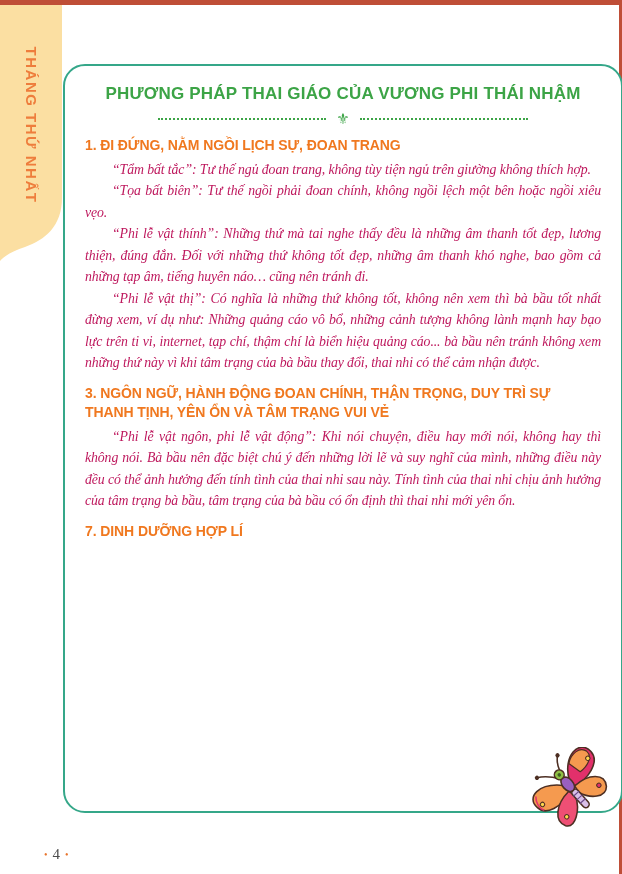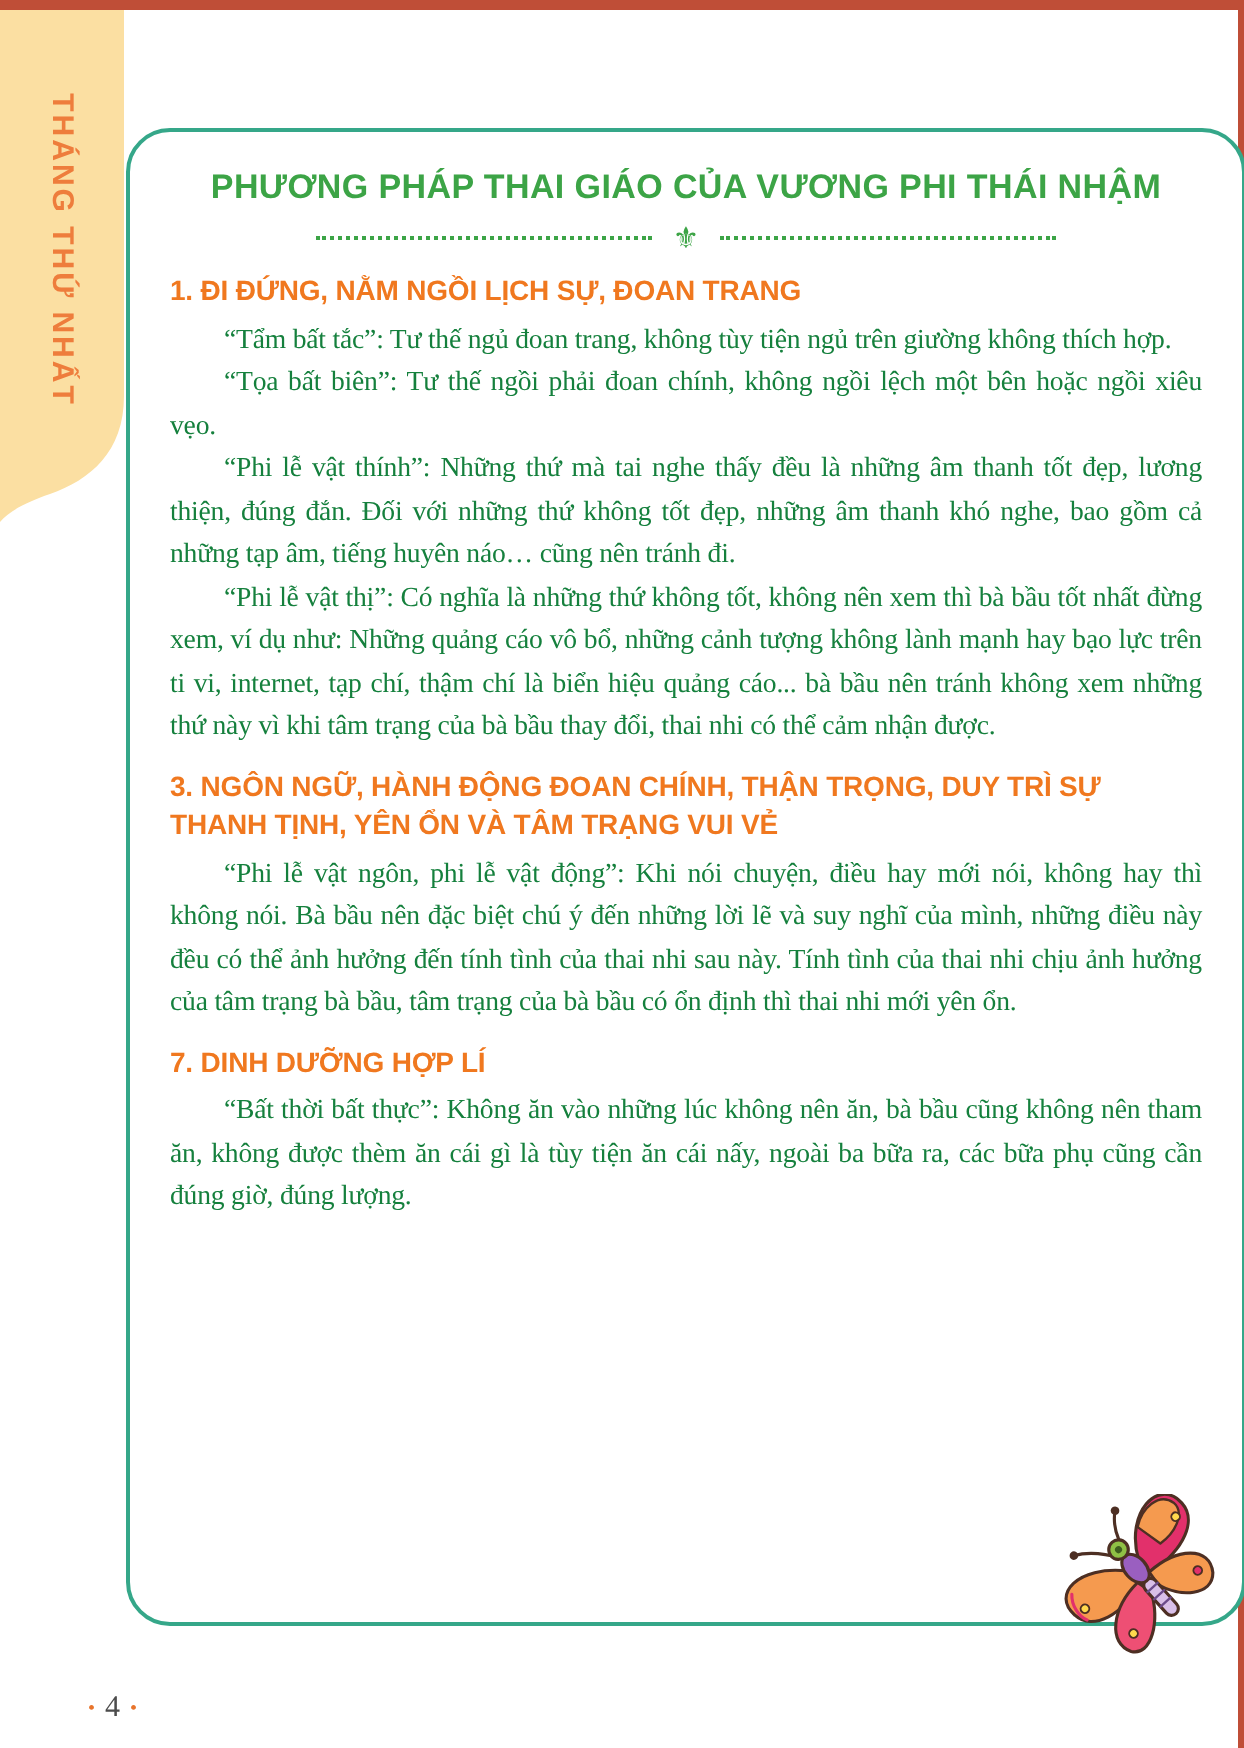--- a/index.html
+++ b/index.html
@@ -53,23 +53,24 @@
 
   .sec-h {
     margin:10px 0 3px;
     font-family:"Liberation Sans",sans-serif; font-weight:bold; font-size:14px;
     line-height:1.4; letter-spacing:-0.1px;
     color:var(--orange_heading,#f0781f);
   }
   .body-p {
     margin:0;
     font-size:13.8px; line-height:21.5px; letter-spacing:-0.1px;
-    color:#15803d;
+    color:#be185d;
     text-indent:27px;
     text-align:justify;
+    font-style:italic;
   }
 
   
   .pagenum {
     position:absolute; left:44px; bottom:11px;
     display:flex; align-items:center; gap:5px;
     font-size:15px; color:#4c4c4c;
   }
   .pn-dot { color:var(--page_dot,#e8742c); font-size:10px; line-height:10px; }
 
@@ -108,21 +109,20 @@
         <p class="body-p">“Phi lễ vật thị”: Có nghĩa là những thứ không tốt, không nên xem thì bà bầu tốt nhất đừng xem, ví dụ như: Những quảng cáo vô bổ, những cảnh tượng không lành mạnh hay bạo lực trên ti vi, internet, tạp chí, thậm chí là biển hiệu quảng cáo... bà bầu nên tránh không xem những thứ này vì khi tâm trạng của bà bầu thay đổi, thai nhi có thể cảm nhận được.</p>
       </section>
 
   <section class="sec">
     <h2 class="sec-h">3. NGÔN NGỮ, HÀNH ĐỘNG ĐOAN CHÍNH, THẬN TRỌNG, DUY TRÌ SỰ THANH TỊNH, YÊN ỔN VÀ TÂM TRẠNG VUI VẺ</h2>
   <p class="body-p">“Phi lễ vật ngôn, phi lễ vật động”: Khi nói chuyện, điều hay mới nói, không hay thì không nói. Bà bầu nên đặc biệt chú ý đến những lời lẽ và suy nghĩ của mình, những điều này đều có thể ảnh hưởng đến tính tình của thai nhi sau này. Tính tình của thai nhi chịu ảnh hưởng của tâm trạng bà bầu, tâm trạng của bà bầu có ổn định thì thai nhi mới yên ổn.</p>
       </section>
 
   <section class="sec">
     <h2 class="sec-h">7. DINH DƯỠNG HỢP LÍ</h2>
-        <p class="body-p">“Bất thời bất thực”: Không ăn vào những lúc không nên ăn, bà bầu cũng không nên tham ăn, không được thèm ăn cái gì là tùy tiện ăn cái nấy, ngoài ba bữa ra, các bữa phụ cũng cần đúng giờ, đúng lượng.</p>
       </section>
 </div>
 </div>
 
 <div class="pagenum">
   <span class="pn-dot">•</span>
   <span class="pn-value">4</span>
   <span class="pn-dot">•</span>
 </div>
 

